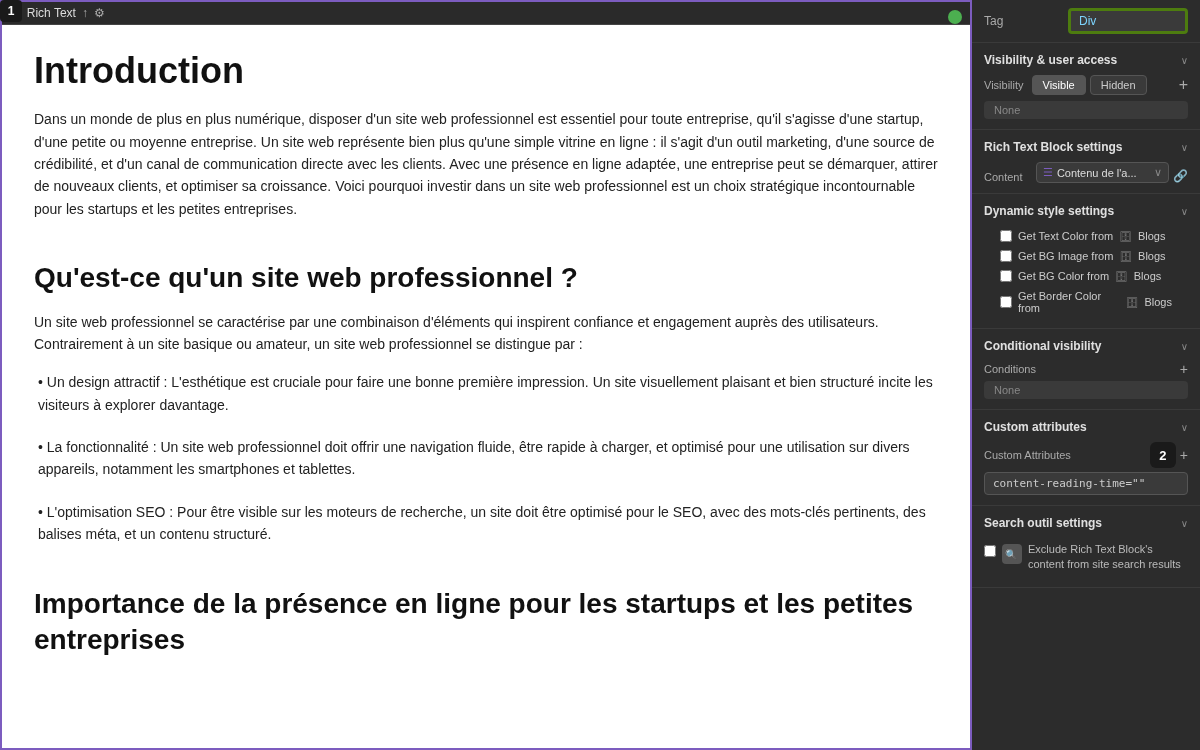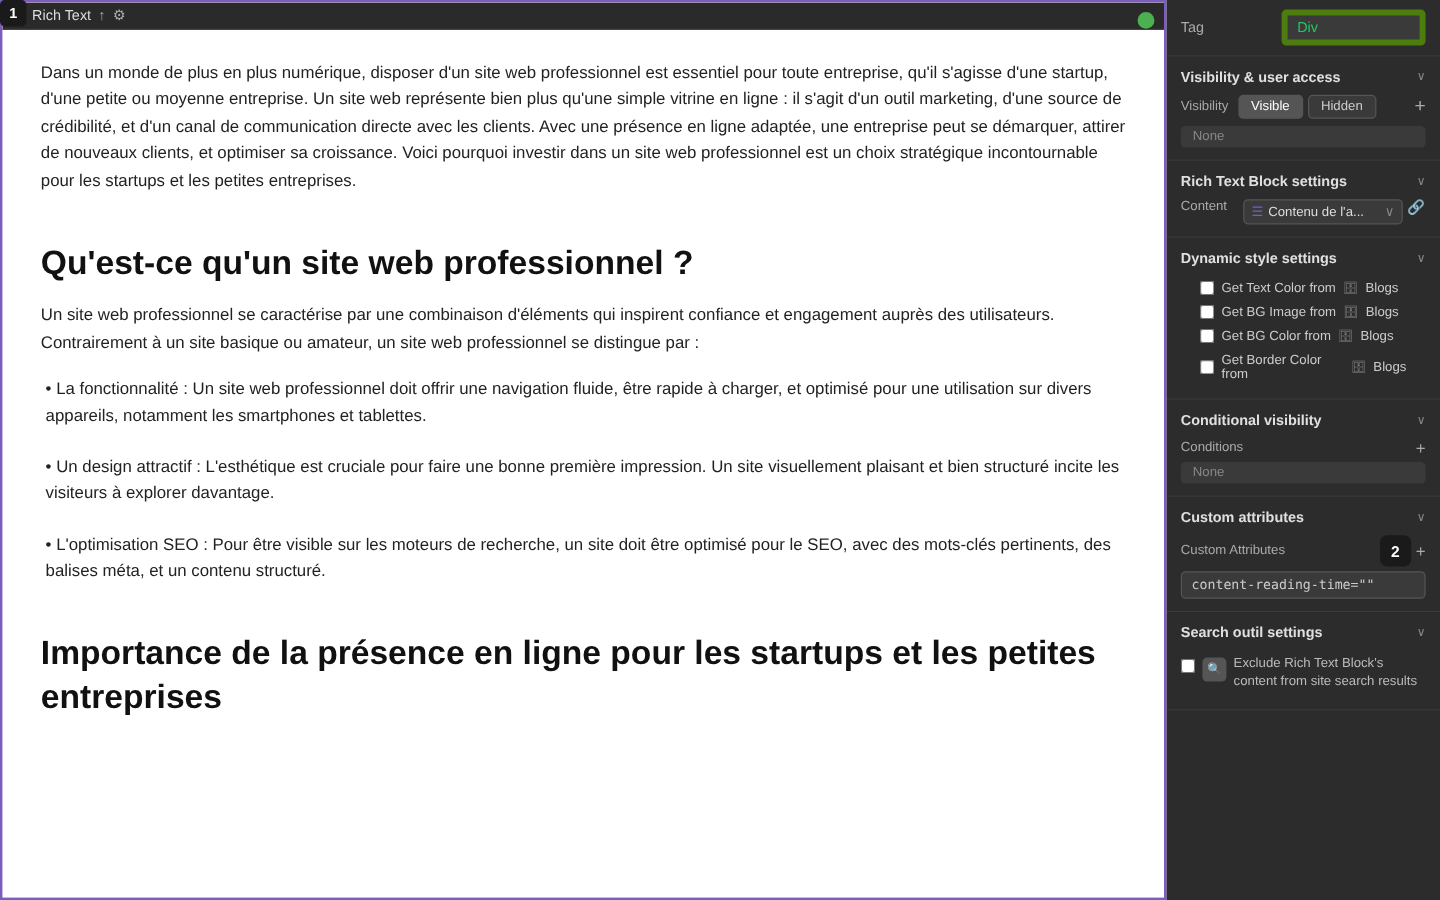--- a/index.html
+++ b/index.html
@@ -134,22 +134,22 @@
       border-bottom: 1px solid #3a3a3a;
     }
 
     .tag-label {
       color: #aaa;
       font-size: 12px;
     }
 
     .tag-select {
       background: #3a3a3a;
-      color: #22c55e;
-      border: 5px solid #4d7c0f;
+      color: #7dd3fc;
+      border: 3px solid #4d7c0f;
       border-radius: 4px;
       padding: 3px 8px;
       font-size: 12px;
       width: 120px;
       appearance: none;
       cursor: pointer;
     }
 
     .visibility-buttons {
       display: flex;
@@ -194,21 +194,21 @@
       border-radius: 4px;
       padding: 3px 10px;
       font-size: 11px;
       text-align: left;
       width: 100%;
       margin-top: 4px;
     }
 
     .content-row {
       display: flex;
-      align-items: flex-start;
+      align-items: flex-end;
       gap: 4px;
       margin-top: 4px;
     }
 
     .content-label {
       color: #aaa;
       font-size: 11px;
       min-width: 48px;
     }
 
@@ -330,33 +330,34 @@
     <div class="green-dot"></div>
 
     <div class="toolbar-bar">
       <span style="color:#7c5cbf; font-size:12px;">☰</span>
       <span style="color:#ddd; font-size:12px;">Rich Text</span>
       <span style="color:#aaa; font-size:12px; cursor:pointer;">↑</span>
       <span style="color:#aaa; font-size:12px; cursor:pointer;">⚙</span>
     </div>
 
     <div class="article-body">
+      <h1>Introduction</h1>
       <p>
         Dans un monde de plus en plus numérique, disposer d'un site web professionnel est <span class="bold">essentiel pour toute entreprise</span>, qu'il s'agisse d'une startup, d'une petite ou moyenne entreprise. Un site web représente bien plus qu'une simple vitrine en ligne : il s'agit d'un <span class="bold">outil marketing</span>, d'une <span class="bold">source de crédibilité</span>, et d'un <span class="bold">canal de communication</span> directe avec les clients. Avec une présence en ligne adaptée, une entreprise peut se démarquer, attirer de nouveaux clients, et optimiser sa croissance. Voici pourquoi investir dans un site web professionnel est un choix stratégique incontournable pour les startups et les petites entreprises.
       </p>
 
       <h2>Qu'est-ce qu'un site web professionnel ?</h2>
       <p>Un site web professionnel se caractérise par une combinaison d'éléments qui inspirent confiance et engagement auprès des utilisateurs. Contrairement à un site basique ou amateur, un site web professionnel se distingue par :</p>
 
       <div class="bullet-item">
+        <span class="bold">• Un design attractif</span><span> : L'esthétique est cruciale pour faire une bonne première impression. Un site visuellement plaisant et bien structuré incite les visiteurs à explorer davantage.</span>
+      </div>
+
+      <div class="bullet-item">
         <span class="bold">• La fonctionnalité</span><span> : Un site web professionnel doit offrir une navigation fluide, être rapide à charger, et optimisé pour une utilisation sur divers appareils, notamment les smartphones et tablettes.</span>
-      </div>
-
-      <div class="bullet-item">
-        <span class="bold">• Un design attractif</span><span> : L'esthétique est cruciale pour faire une bonne première impression. Un site visuellement plaisant et bien structuré incite les visiteurs à explorer davantage.</span>
       </div>
 
       <div class="bullet-item">
         <span class="bold">• L'optimisation SEO</span><span> : Pour être visible sur les moteurs de recherche, un site doit être optimisé pour le SEO, avec des mots-clés pertinents, des balises méta, et un contenu structuré.</span>
       </div>
 
       <h2>Importance de la présence en ligne pour les startups et les petites entreprises</h2>
     </div>
   </div>
 

